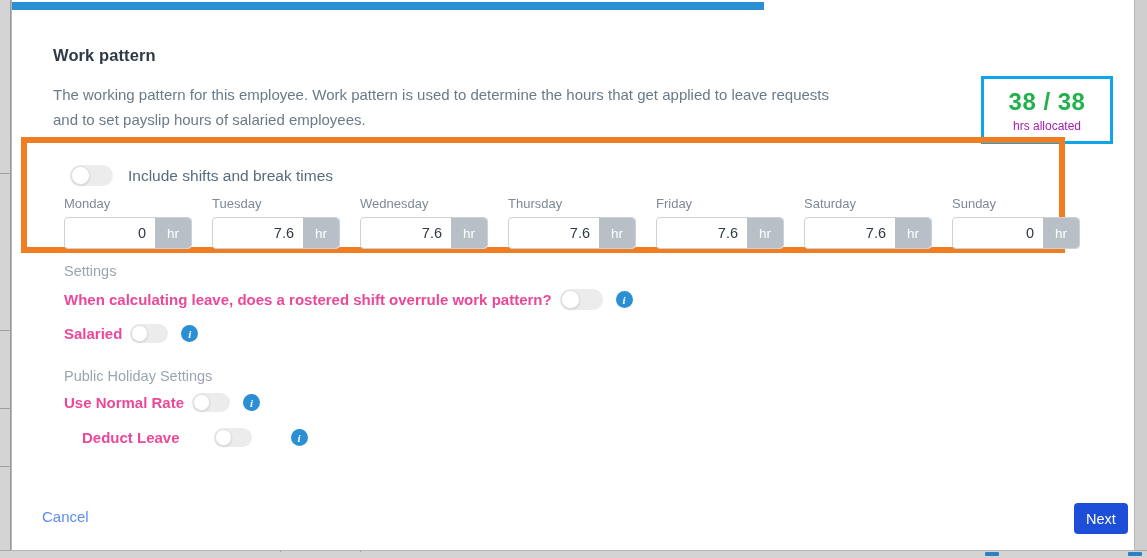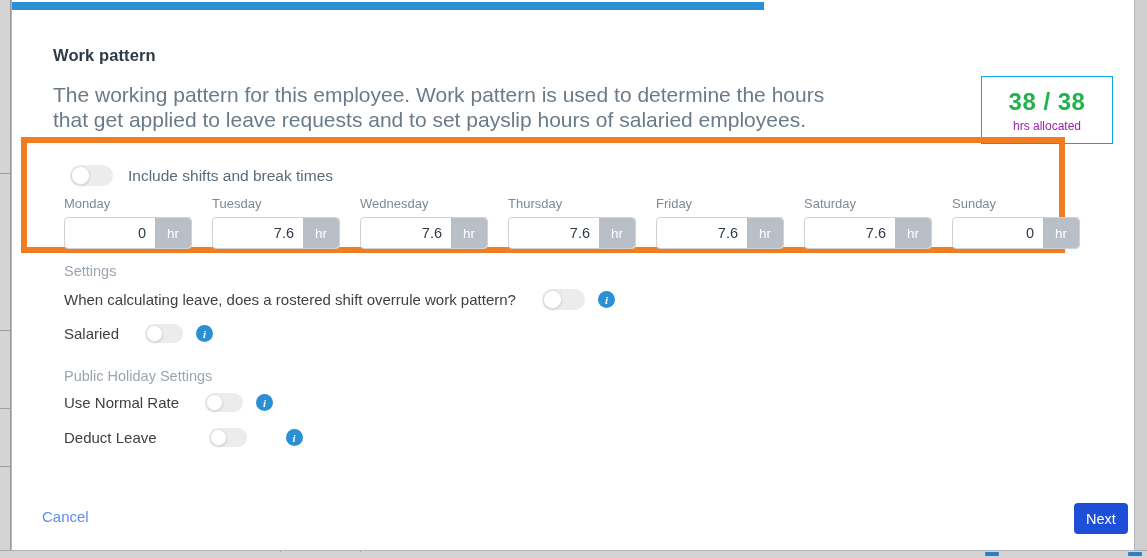--- a/index.html
+++ b/index.html
@@ -89,32 +89,32 @@
     left: 41px; top: 36px;
     font-size: 16.5px;
     font-weight: bold;
     color: #2e3a46;
     letter-spacing: 0.1px;
   }
   .section-desc {
     position: absolute;
     left: 41px; top: 72px;
     width: 800px;
-    font-size: 21px;
+    font-size: 15px;
     line-height: 25px;
     color: #6b7a89;
   }
 
   
   .hrs-badge {
     position: absolute;
     left: 969px; top: 66px;
     width: 132px;
     height: 68px;
-    border: 1px solid #0ea5e9;
+    border: 3px solid #0ea5e9;
     background: #fff;
     box-sizing: border-box;
     display: flex;
     flex-direction: column;
     align-items: center;
     justify-content: center;
   }
   .hrs-badge .count {
     font-size: 24px;
     font-weight: bold;
@@ -225,23 +225,23 @@
     font-size: 14.5px;
     color: #9aa5b0;
   }
   .setting-row {
     position: absolute;
     display: flex;
     align-items: center;
   }
   .setting-row .name {
     font-size: 15px;
-    font-weight: normal;
-    color: #404040;
-    margin-right: 26px;
+    font-weight: bold;
+    color: #ec4899;
+    margin-right: 8px;
   }
   .info-icon {
     display: inline-flex;
     align-items: center;
     justify-content: center;
     width: 17px; height: 17px;
     border-radius: 50%;
     background: #2b8fd4;
     color: #fff;
     font-size: 11px;
@@ -386,21 +386,21 @@
       <div class="group-label" style="left:52px;top:358px;">Public Holiday Settings</div>
 
       <div class="setting-row" style="left:52px;top:383px;">
         <span class="name">Use Normal Rate</span>
         <span class="toggle sm">
           <span class="knob"></span>
         </span>
         <span class="info-icon">i</span>
       </div>
 
-      <div class="setting-row" style="left:52px;top:418px;gap:26px;">
+      <div class="setting-row" style="left:70px;top:418px;gap:26px;">
         <span class="name">Deduct Leave</span>
         <span class="toggle sm">
           <span class="knob"></span>
         </span>
         <span class="info-icon">i</span>
       </div>
 
     </div>
 
     <div class="btn-cancel">Cancel</div>

